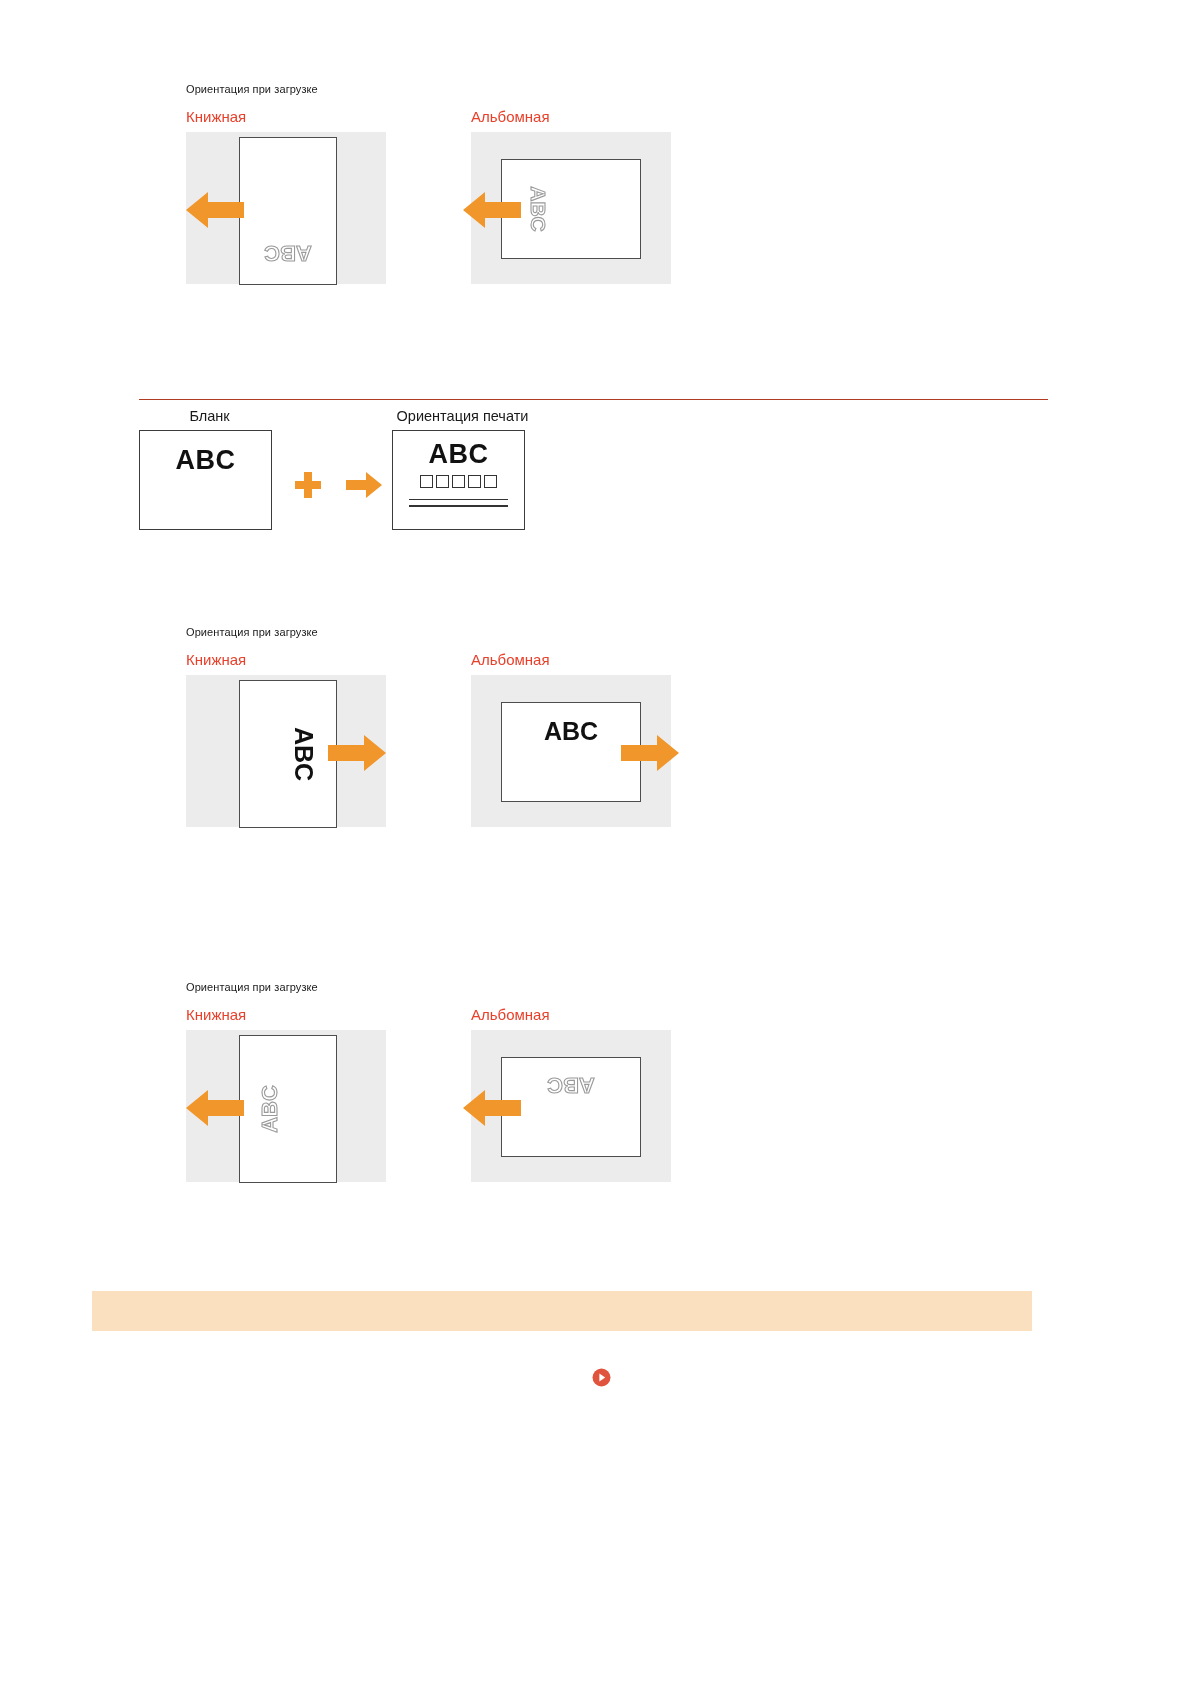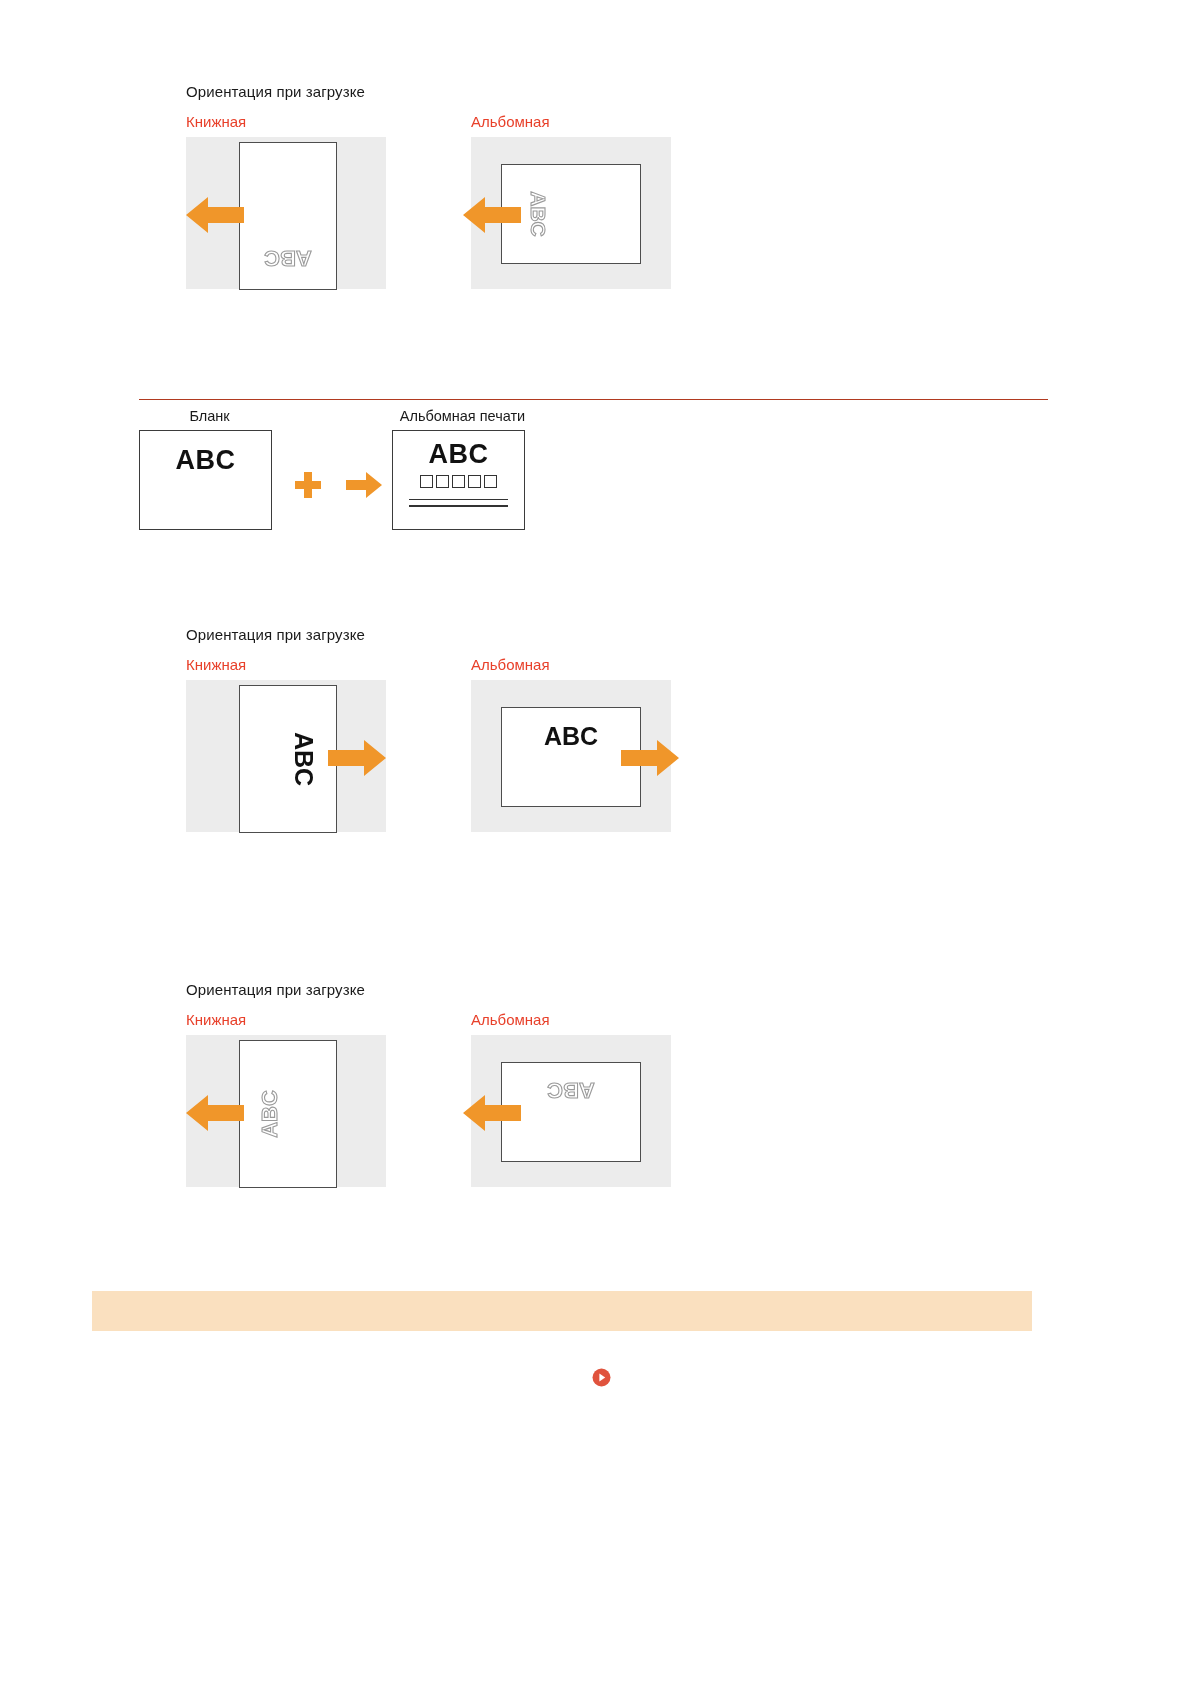--- a/index.html
+++ b/index.html
@@ -12,21 +12,21 @@
     height: 1684px;
     position: relative;
     font-family: "Liberation Sans", sans-serif;
     overflow: hidden;
   }
 
   
   .orient-block { position: absolute; }
 
   .orient-title {
-    font-size: 15px;
+    font-size: 11px;
     color: #1a1a1a;
     letter-spacing: .1px;
     margin: 0 0 13px 0;
     white-space: nowrap;
   }
 
   .orient-columns { display: flex; }
 
   .orient-col { position: relative; }
 
@@ -239,21 +239,21 @@
     </div>
 
 
     <div class="flow-op">
       <svg width="36" height="26" viewBox="0 0 36 26">
         <path d="M0,8 L20,8 L20,0 L36,13 L20,26 L20,18 L0,18 Z" fill="#f0962a"></path>
       </svg>
     </div>
 
     <div class="flow-item">
-      <div class="flow-caption">Альбомная печати</div>
+      <div class="flow-caption">Ориентация печати</div>
       <div class="flow-box">
         <div class="flow-abc" style="top:8px;">ABC</div>
         <div class="flow-squares" style="top:44px;">
           <span></span>
           <span></span>
           <span></span>
           <span></span>
           <span></span>
         </div>
         <div class="flow-lines" style="top:68px;">

